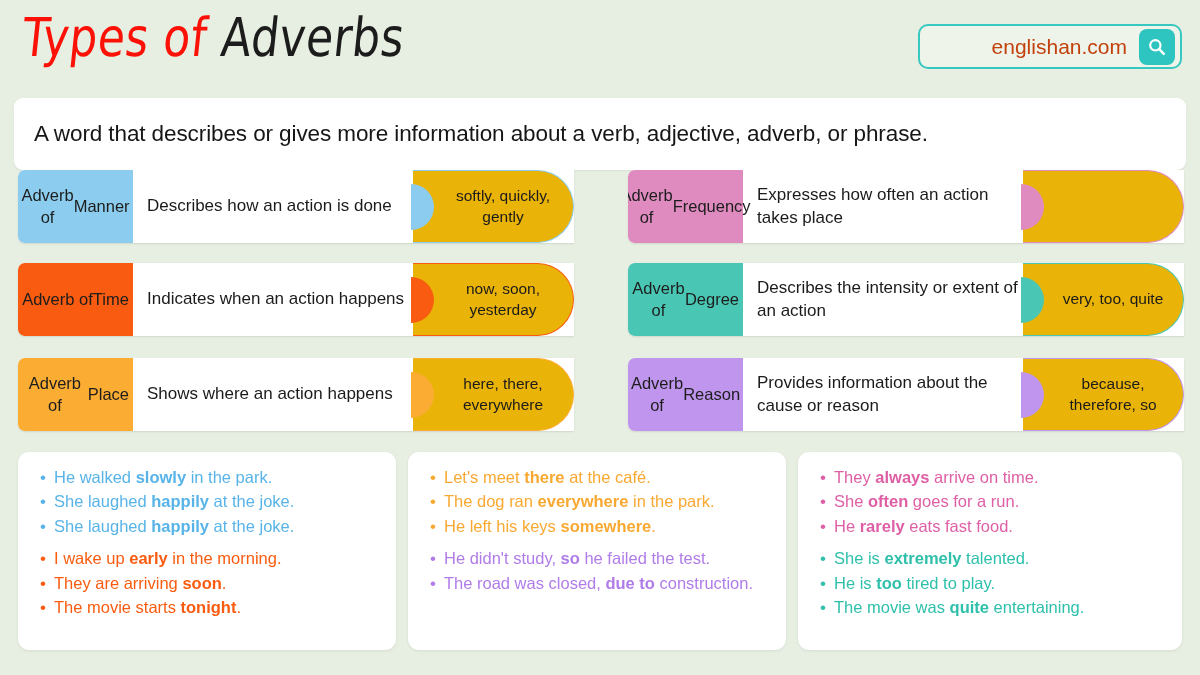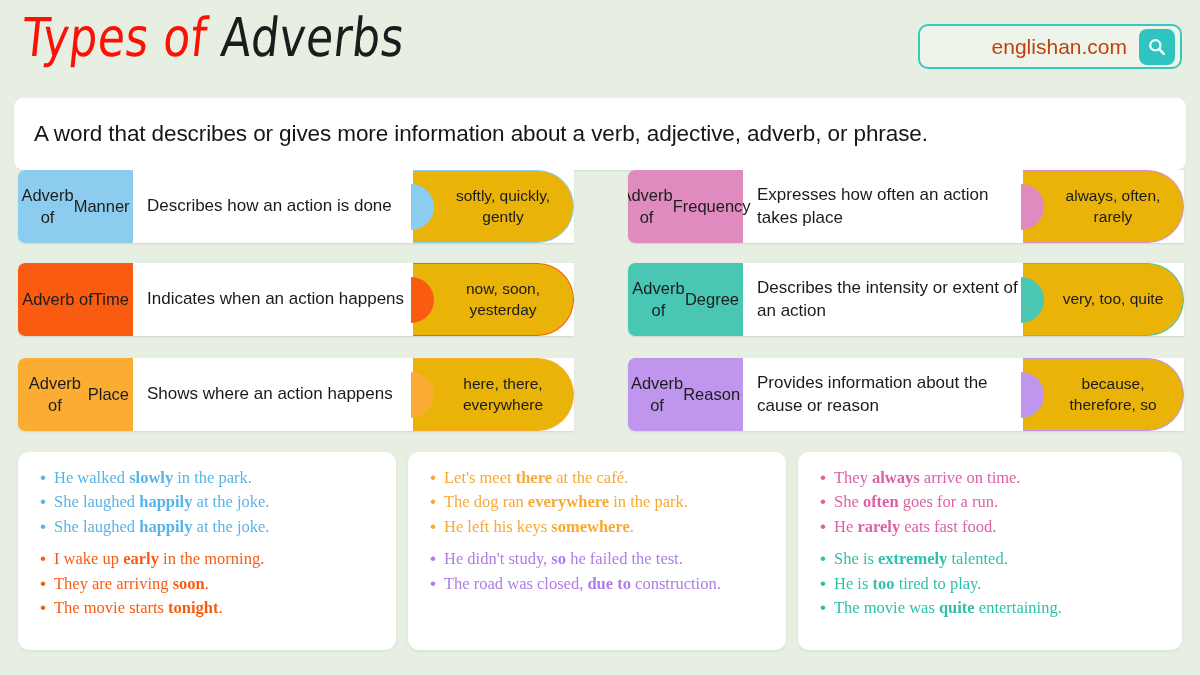--- a/index.html
+++ b/index.html
@@ -198,21 +198,20 @@
   }
   .ex-bullet {
     flex: 0 0 auto;
     width: 22px;
     text-align: center;
     font-size: 17px;
     line-height: 1.38;
   }
   .ex-text {
     flex: 1 1 auto;
-    font-family: Liberation Serif, serif;
   }
   .ex-text b { font-weight: bold; }
 </style>
 </head>
 <body>
 
 <div class="header">
   <div class="title">
     <span class="t-red">Types of </span><span class="t-black">Adverbs</span>
   </div>
@@ -279,21 +278,20 @@
       <div class="card-body">
         <div class="card-label" style="background: rgb(224, 139, 192);">
           <span>Adverb of</span>
           <br>
           <span>Frequency</span>
         </div>
         <div class="card-desc">Expresses how often an action takes place</div>
       </div>
       <div class="card-pill" style="border-color: rgb(224, 139, 192);">
         <div class="card-pill-dot" style="background: rgb(224, 139, 192);"></div>
-        <div class="card-pill-text">always, often, rarely</div>
       </div>
     </div>
     <div class="card card-col-r card-row-1">
       <div class="card-body">
         <div class="card-label" style="background: rgb(74, 199, 180);">
           <span>Adverb of</span>
           <br>
           <span>Degree</span>
         </div>
         <div class="card-desc">Describes the intensity or extent of an action</div>

